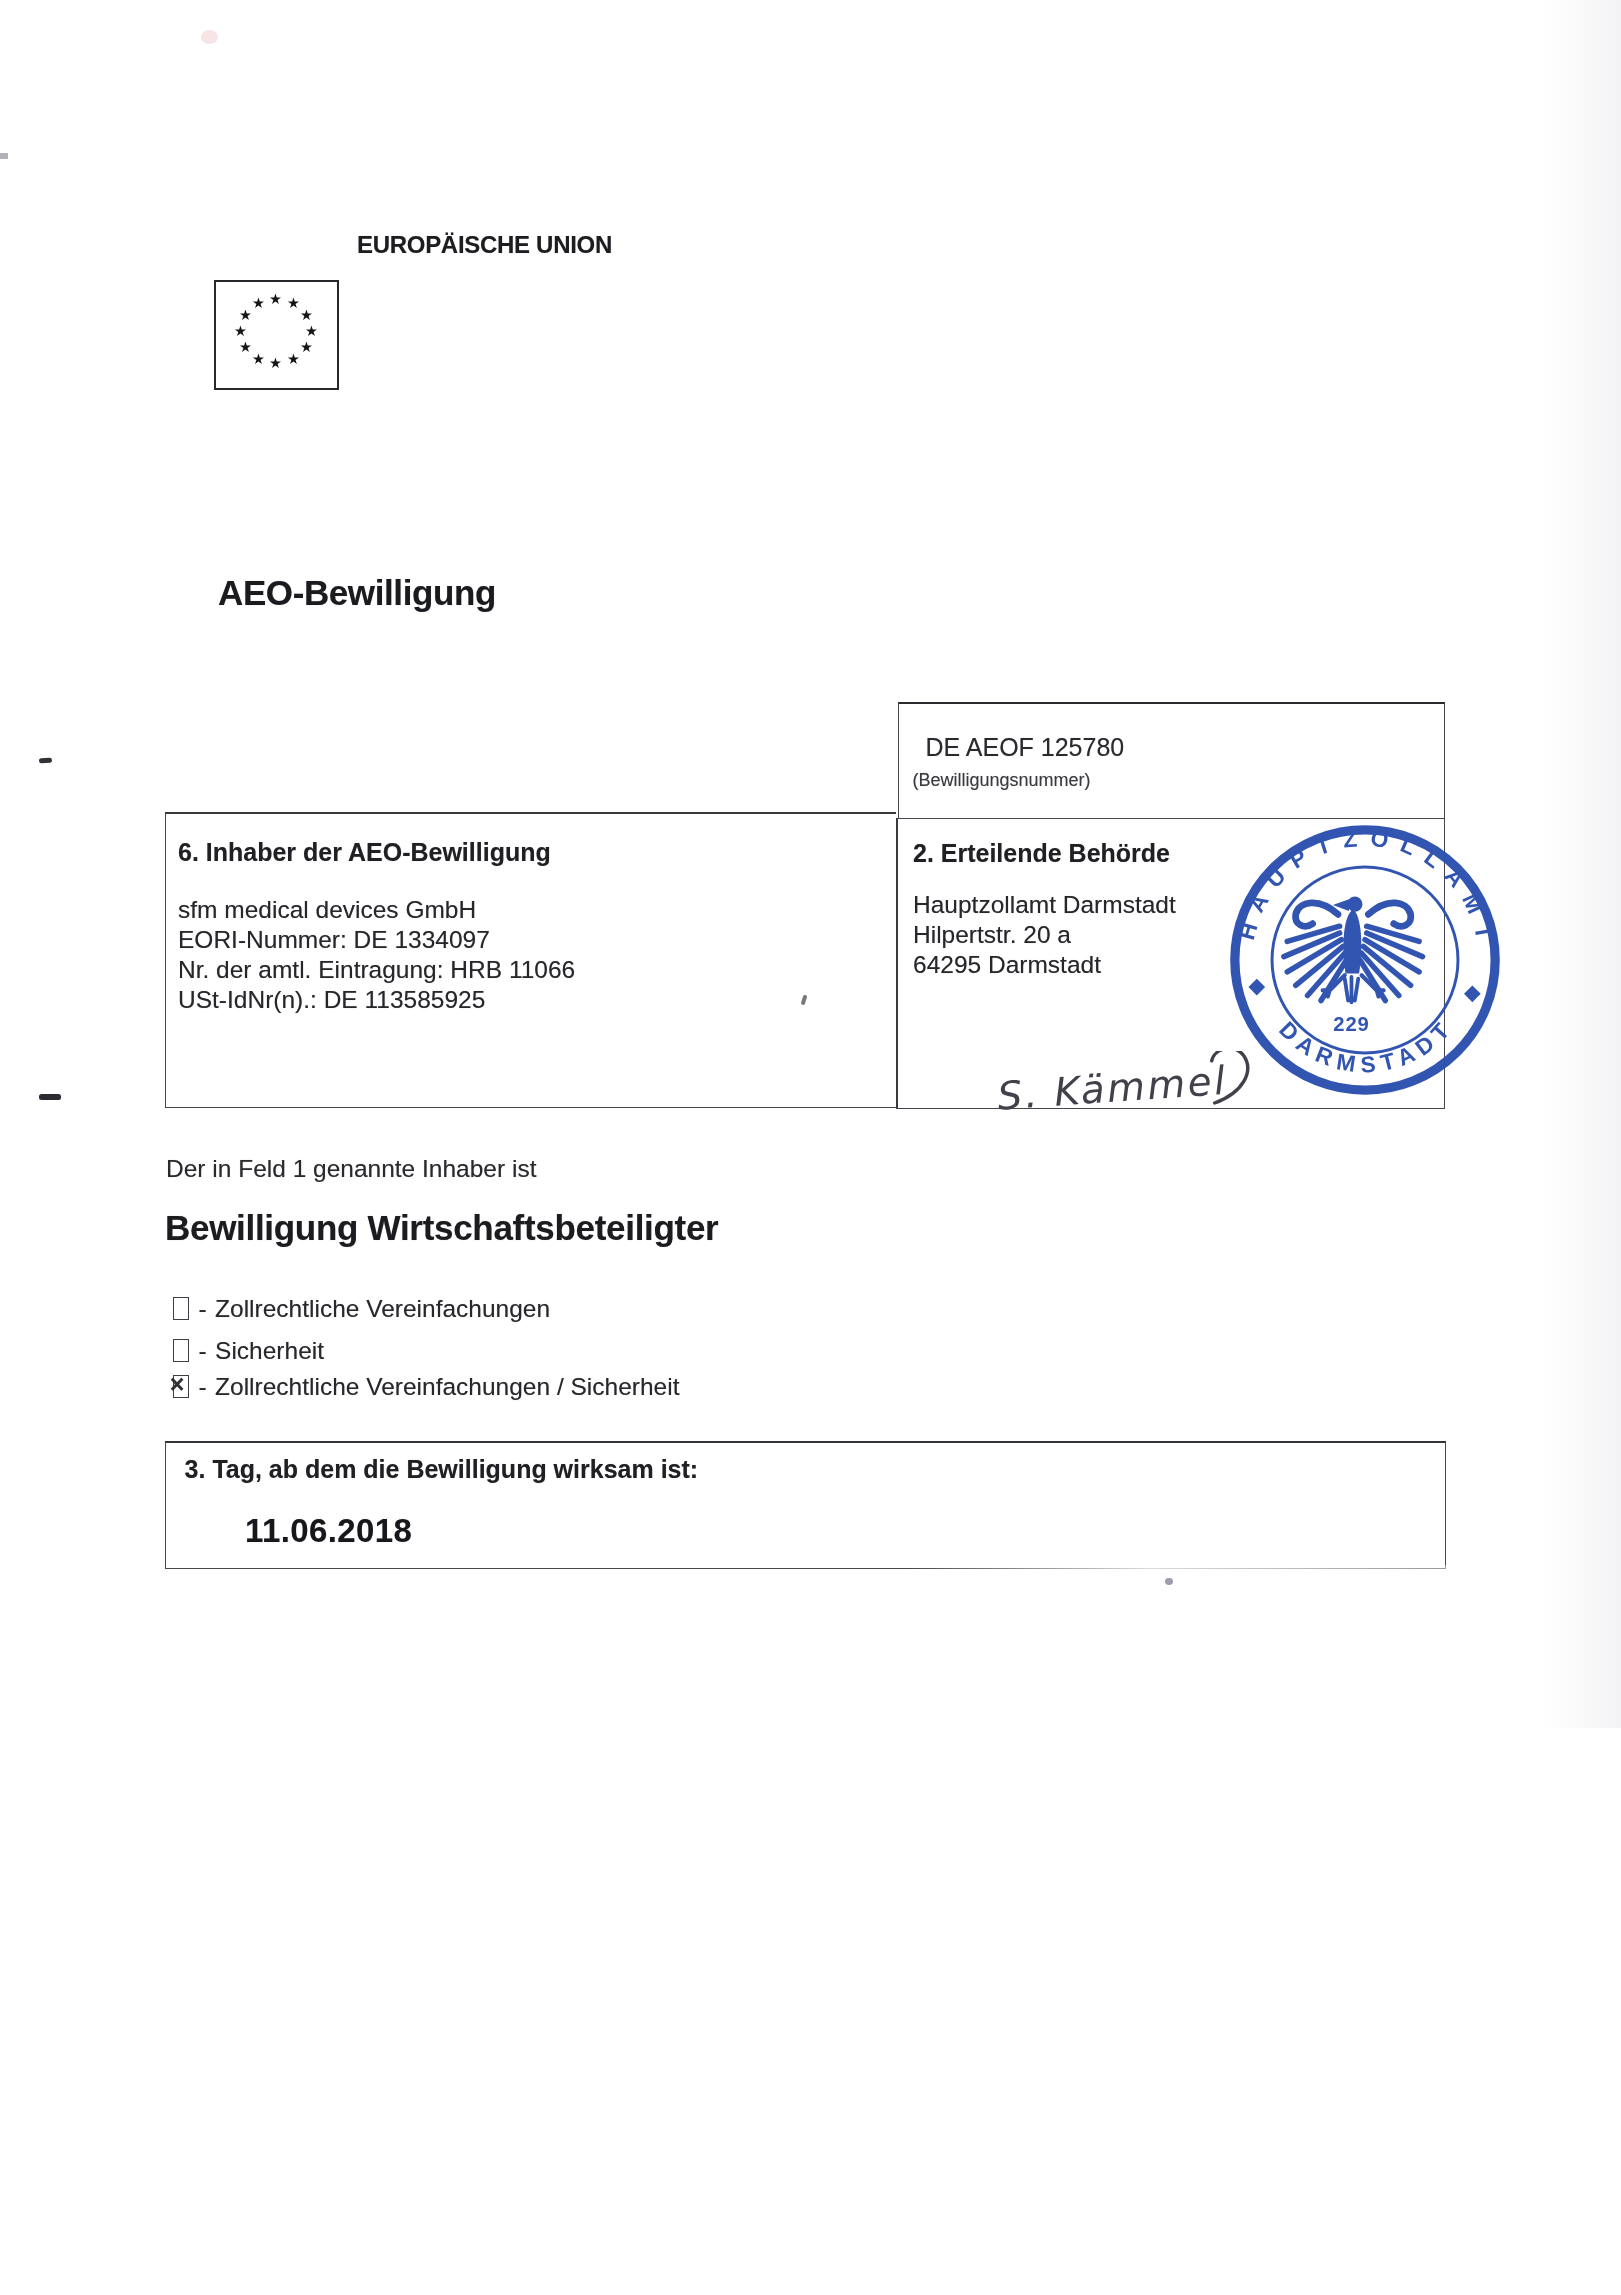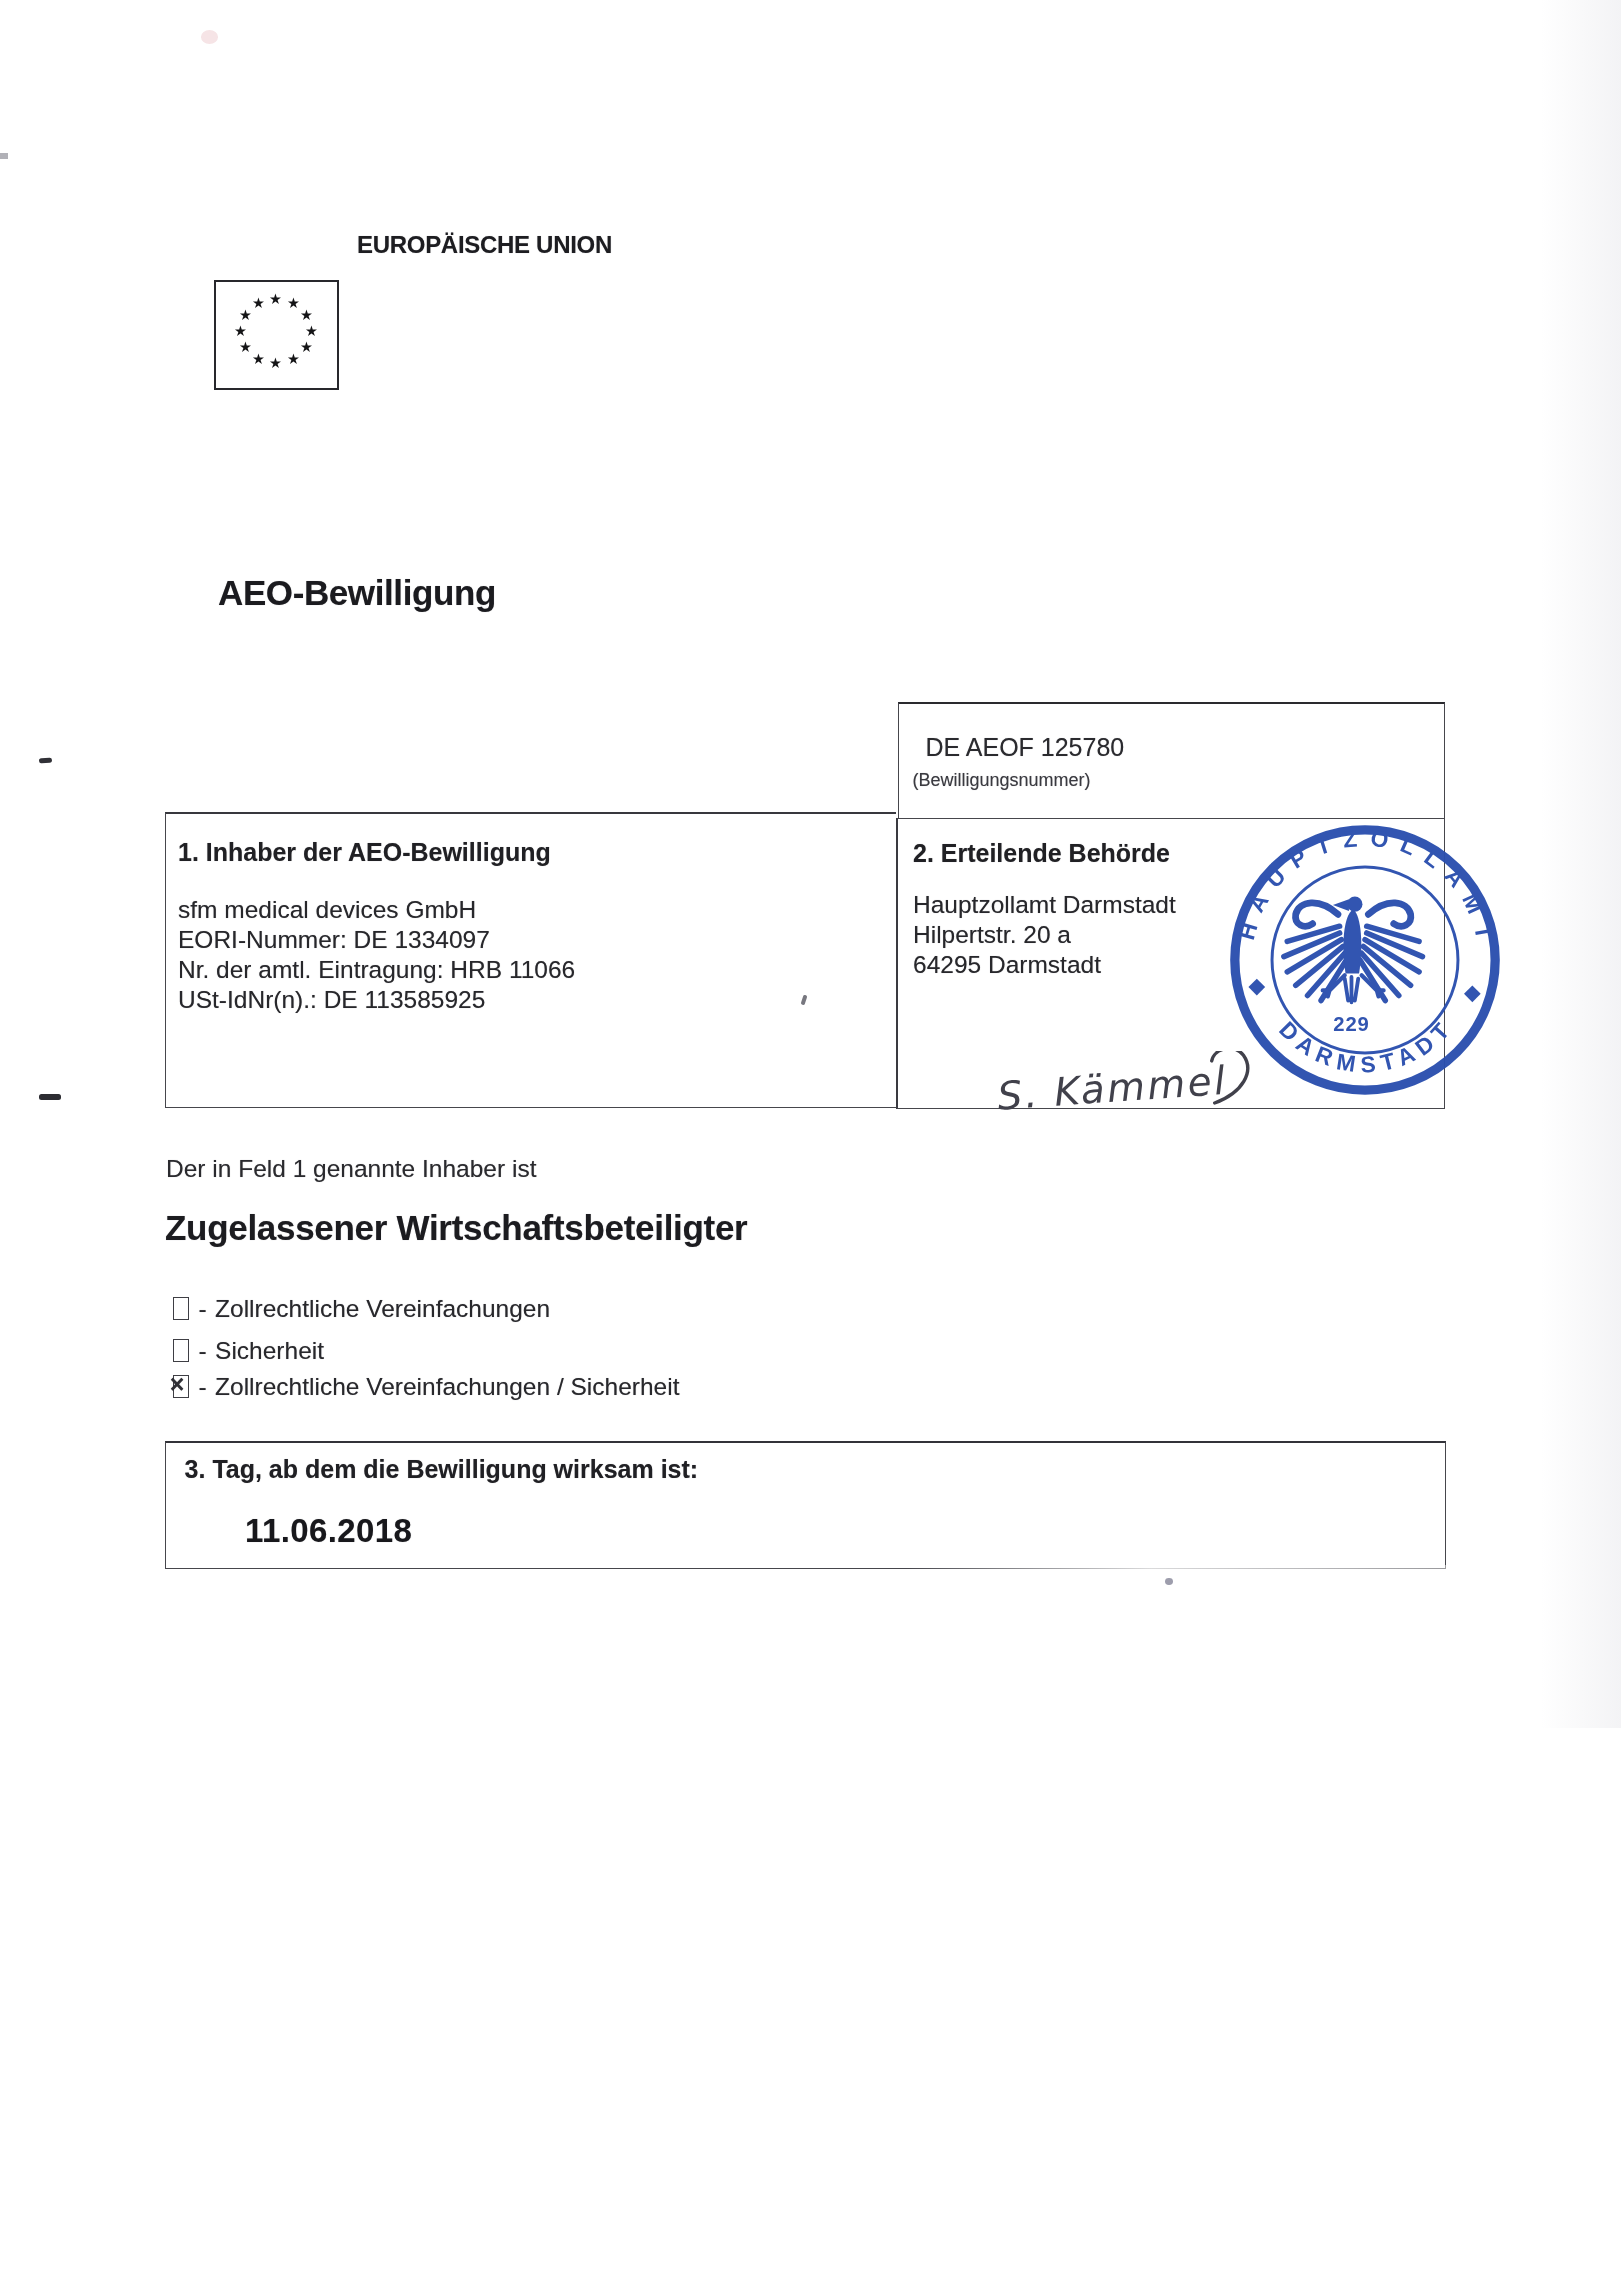--- a/index.html
+++ b/index.html
@@ -120,21 +120,21 @@
   </div>
 
   <div class="page-title scan-text">AEO-Bewilligung</div>
 
   <div class="doc-box" id="auth-number-box">
     <div class="auth-number scan-text">DE AEOF 125780</div>
     <div class="auth-caption scan-text">(Bewilligungsnummer)</div>
   </div>
 
   <div class="doc-box" id="holder-box">
-    <div class="box-title scan-text">1. Inhaber der AEO-Bewilligung</div>
+    <div class="box-title scan-text">6. Inhaber der AEO-Bewilligung</div>
     <div class="box-lines scan-text">
       <div>sfm medical devices GmbH</div>
       <div>EORI-Nummer: DE 1334097</div>
       <div>Nr. der amtl. Eintragung: HRB 11066</div>
       <div>USt-IdNr(n).: DE 113585925</div>
     </div>
   </div>
 
   <div class="doc-box" id="authority-box">
     <div class="box-title scan-text">2. Erteilende Behörde</div>
@@ -188,21 +188,21 @@
   </svg>
 
   <svg class="signature-svg" viewBox="0 0 360 96">
     <g transform="rotate(-4 120 60)">
       <text x="12" y="62">S. Kämmel</text>
       <path d="M 268,72 C 302,62 318,38 306,18 C 296,3 272,7 268,22" stroke="#41414b" stroke-width="4" fill="none" stroke-linecap="round"></path>
     </g>
   </svg>
 
   <div class="holder-intro scan-text">Der in Feld 1 genannte Inhaber ist</div>
-  <div class="holder-status scan-text">Zugelassener Wirtschaftsbeteiligter</div>
+  <div class="holder-status scan-text">Bewilligung Wirtschaftsbeteiligter</div>
 
   <div class="option-row scan-text" style="top:1295px;">
     <span class="option-box"></span><span class="option-sep">-</span><span>Zollrechtliche Vereinfachungen</span>
   </div>
   <div class="option-row scan-text" style="top:1337px;">
     <span class="option-box"></span><span class="option-sep">-</span><span>Sicherheit</span>
   </div>
   <div class="option-row scan-text checked" style="top:1373px;">
     <span class="option-box"><span class="xmark">×</span></span><span class="option-sep">-</span><span>Zollrechtliche Vereinfachungen / Sicherheit</span>
   </div>

